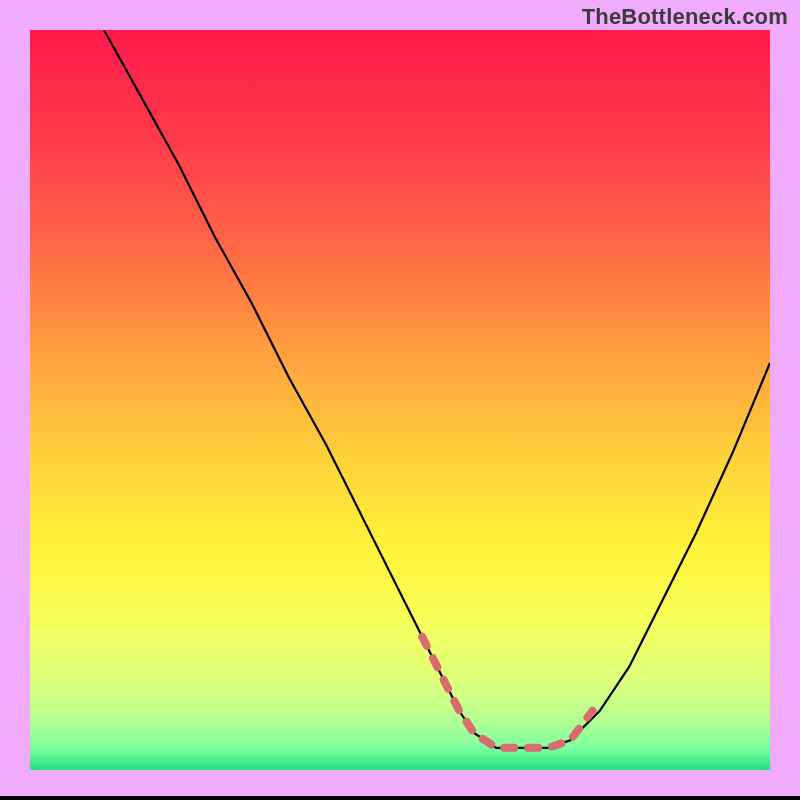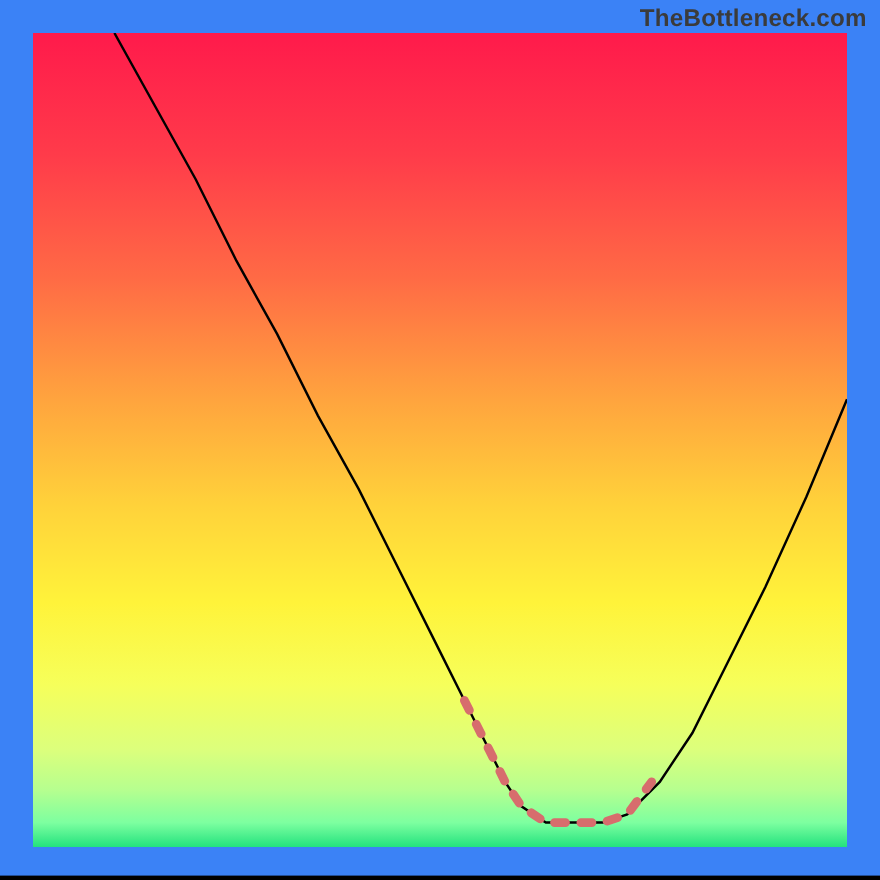--- a/index.html
+++ b/index.html
@@ -8,21 +8,21 @@
     width: 800px;
     height: 800px;
     background: #000;
     font-family: Arial, Helvetica, sans-serif;
     overflow: hidden;
   }
   .frame {
     position: relative;
     width: 800px;
     height: 796px;
-    background: #3b82f6;
+    background: #f0abfc;
   }
   .watermark {
     position: absolute;
     top: 4px;
     right: 12px;
     color: #3b3b3b;
     font-size: 22px;
     font-weight: 600;
     letter-spacing: 0.2px;
     user-select: none;

